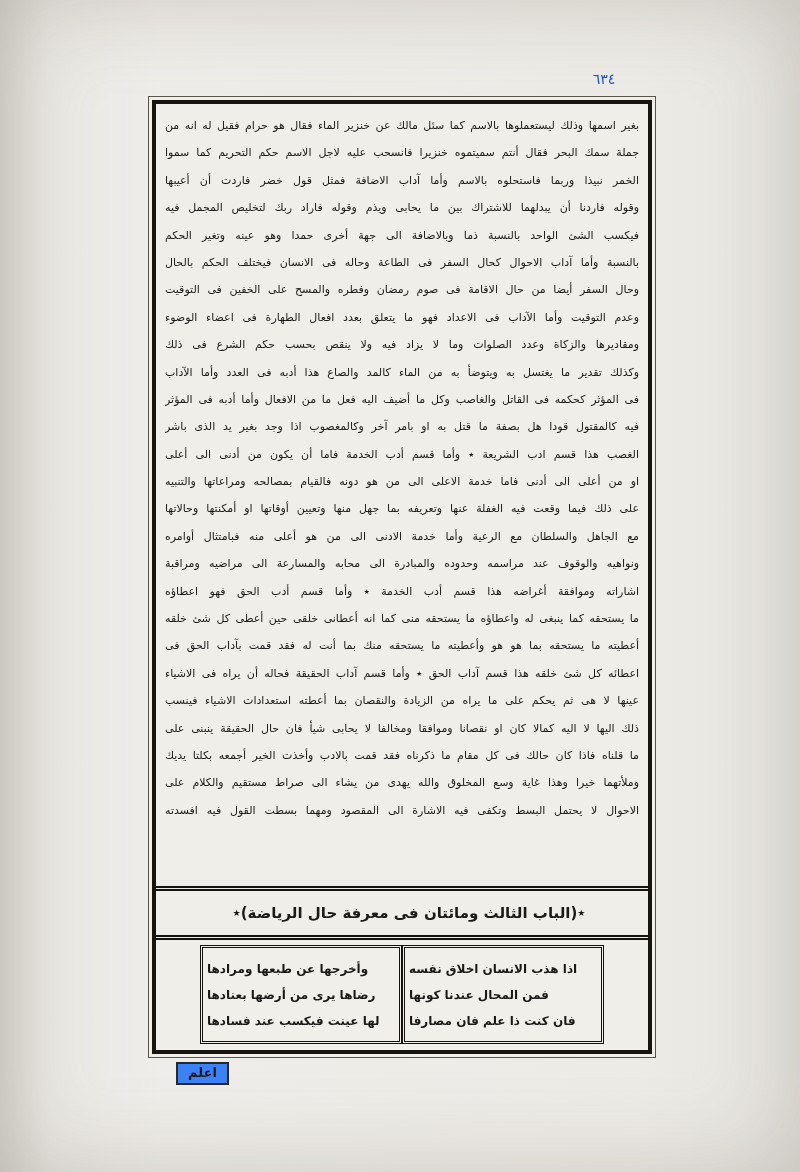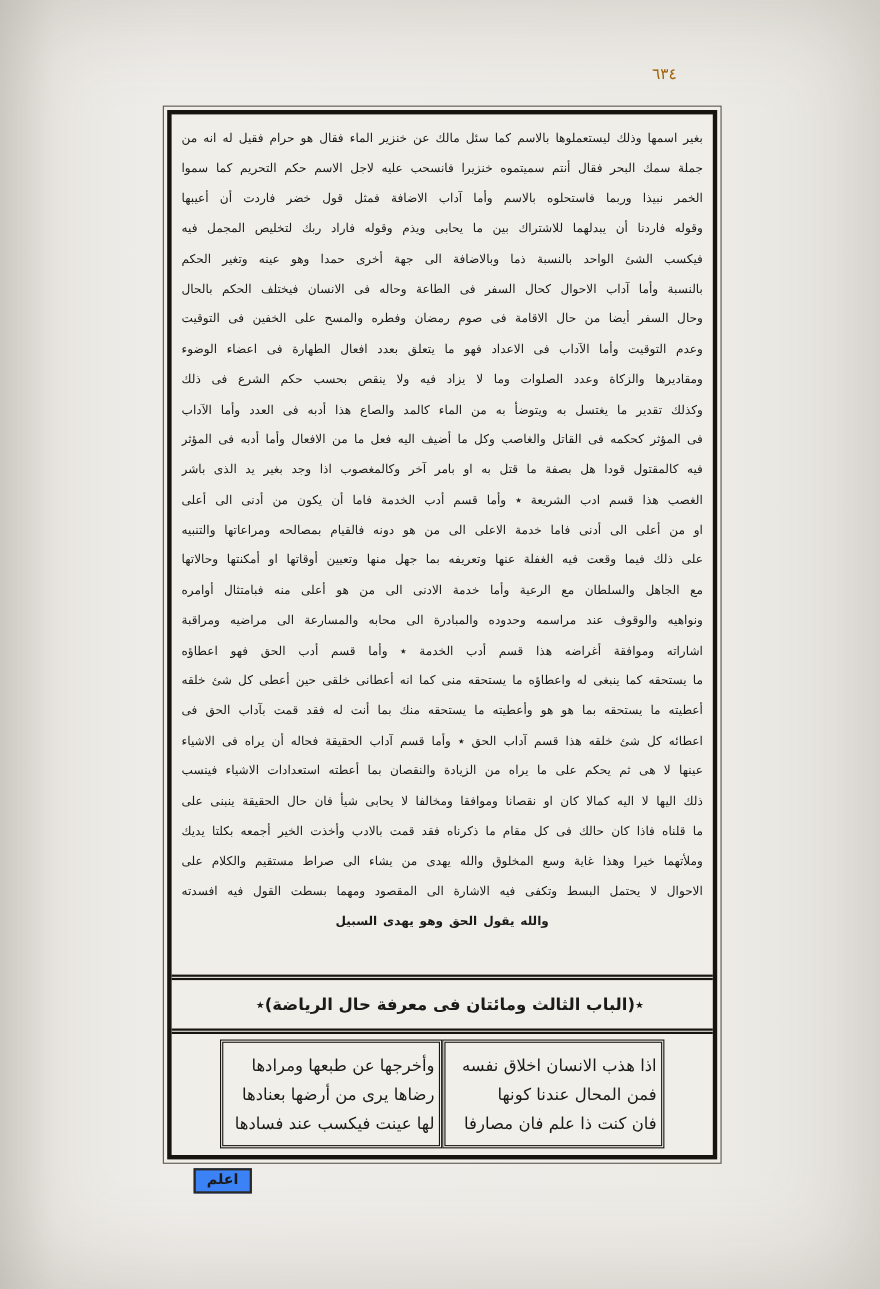--- a/index.html
+++ b/index.html
@@ -3,22 +3,22 @@
 <meta charset="utf-8">
 <style>
   html,body{margin:0;padding:0;}
   body{
     width:800px;height:1172px;position:relative;overflow:hidden;
     font-family:"DejaVu Sans",sans-serif;color:#1b1a18;
     background:linear-gradient(90deg,#dbd8d2 0px,#eae8e3 50px,#efede9 160px,#edebe6 640px,#e6e4df 800px);
     box-shadow:inset 0 0 90px rgba(110,105,95,.28);
   }
   .page-number{
-    position:absolute;left:574px;top:60px;width:60px;
-    font-size:14px;color:#a16207;text-align:center;letter-spacing:2px;
+    position:absolute;left:574px;top:71px;width:60px;
+    font-size:14px;color:#1d4ed8;text-align:center;letter-spacing:2px;
     filter:blur(.3px);
   }
   .frame{
     position:absolute;left:148px;top:96px;width:508px;height:962px;
     border:1px solid #58544c;padding:3px;box-sizing:border-box;background:#f0eee9;
   }
   .frame-inner{
     width:100%;height:100%;box-sizing:border-box;
     border:4px solid #17140f;display:flex;flex-direction:column;
   }
@@ -40,21 +40,21 @@
   .poetry-band{
     flex:1;display:flex;direction:rtl;padding:5px 0 6px;box-sizing:border-box;
   }
   .strip{flex:0 0 44px;}
   .pcol{
     flex:1;box-sizing:border-box;border:3px double #17140f;
     display:flex;flex-direction:column;justify-content:center;
     direction:rtl;padding:2px 4px;background:#f1efe9;
   }
   .pline{
-    text-align:right;font-size:15px;font-weight:normal;line-height:26px;
+    text-align:left;font-size:12px;font-weight:bold;line-height:26px;
     white-space:nowrap;overflow:hidden;
   }
   .catchword{
     position:absolute;left:176px;top:1062px;
     border:2px solid #2b2822;padding:1px 10px 3px;
     font-size:13px;font-weight:bold;background:#3b82f6;
   }
 </style>
 </head>
 <body>
@@ -84,21 +84,20 @@
       <div class="tline">ونواهيه والوقوف عند مراسمه وحدوده والمبادرة الى محابه والمسارعة الى مراضيه ومراقبة</div>
       <div class="tline">اشاراته وموافقة أغراضه هذا قسم أدب الخدمة ٭ وأما قسم أدب الحق فهو اعطاؤه</div>
       <div class="tline">ما يستحقه كما ينبغى له واعطاؤه ما يستحقه منى كما انه أعطانى خلقى حين أعطى كل شئ خلقه فاذا</div>
       <div class="tline">أعطيته ما يستحقه بما هو هو وأعطيته ما يستحقه منك بما أنت له فقد قمت بآداب الحق فى</div>
       <div class="tline">اعطائه كل شئ خلقه هذا قسم آداب الحق ٭ وأما قسم آداب الحقيقة فحاله أن يراه فى الاشياء</div>
       <div class="tline">عينها لا هى ثم يحكم على ما يراه من الزيادة والنقصان بما أعطته استعدادات الاشياء فينسب</div>
       <div class="tline">ذلك اليها لا اليه كمالا كان او نقصانا وموافقا ومخالفا لا يحابى شيأ فان حال الحقيقة ينبنى على</div>
       <div class="tline">ما قلناه فاذا كان حالك فى كل مقام ما ذكرناه فقد قمت بالادب وأخذت الخير أجمعه بكلتا يديك</div>
       <div class="tline">وملأتهما خيرا وهذا غاية وسع المخلوق والله يهدى من يشاء الى صراط مستقيم والكلام على</div>
       <div class="tline">الاحوال لا يحتمل البسط وتكفى فيه الاشارة الى المقصود ومهما بسطت القول فيه افسدته</div>
-      <div class="tline closing">والله يقول الحق وهو يهدى السبيل</div>
     </div>
 
     <div class="heading-band">
       <div class="heading">٭(الباب الثالث ومائتان فى معرفة حال الرياضة)٭</div>
     </div>
 
     <div class="poetry-band">
       <div class="strip"></div>
       <div class="pcol">
         <div class="pline">اذا هذب الانسان اخلاق نفسه</div>

